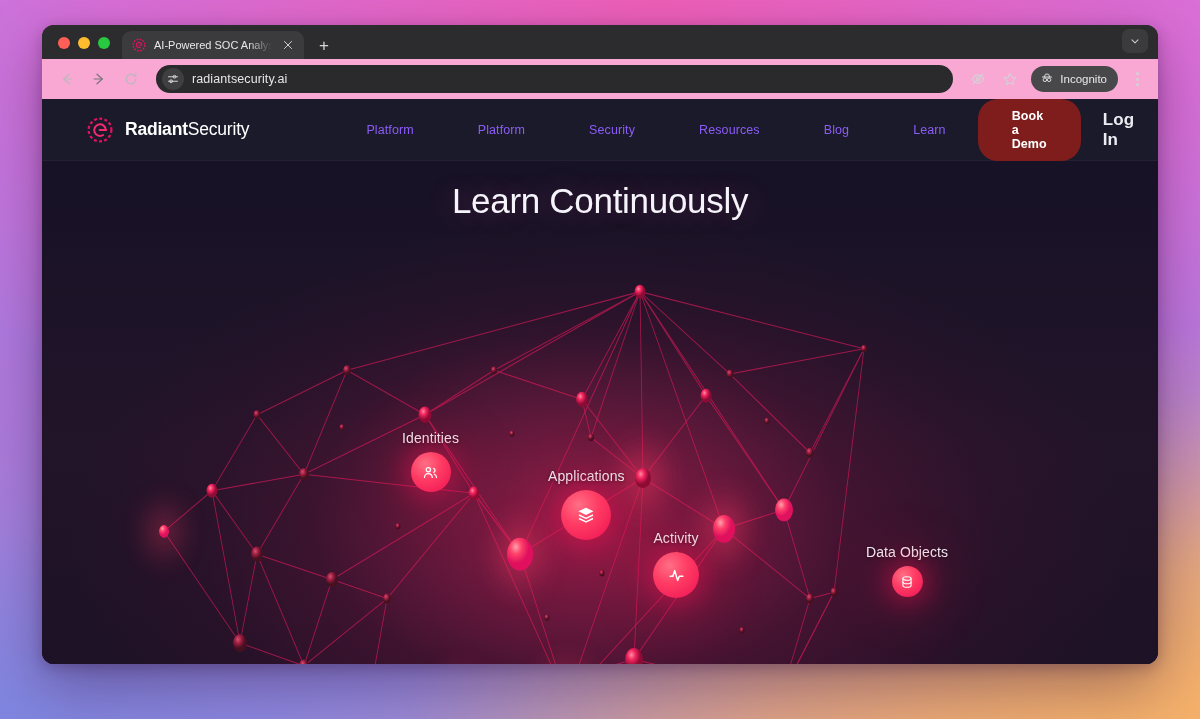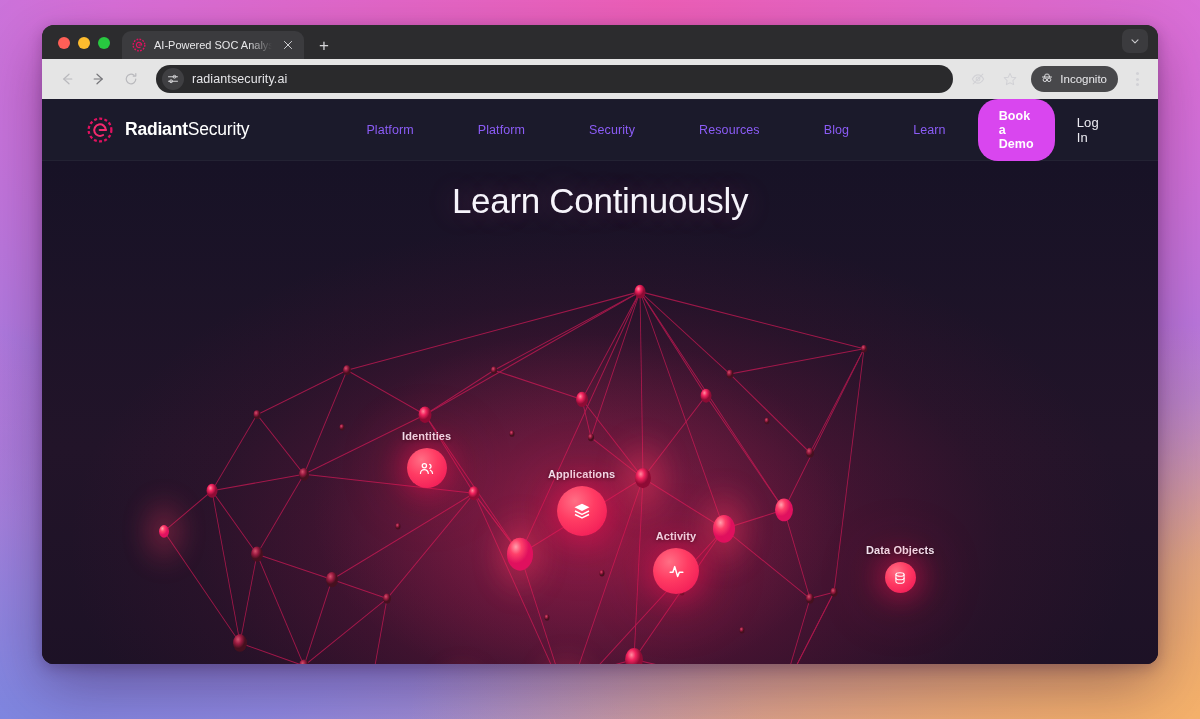--- a/index.html
+++ b/index.html
@@ -55,21 +55,21 @@
     color:#d5d5d8; font-size:17px; font-weight:300; line-height:1;
   }
   .winmenu {
     position:absolute; right:10px; top:4px; width:26px; height:24px;
     background:#3b3b3e; border-radius:7px;
     display:flex; align-items:center; justify-content:center; color:#c9c9cc;
   }
 
   
   .toolbar {
-    height:40px; background:#e5e5e5; display:flex; align-items:center;
+    height:40px; background:#f9a8d4; display:flex; align-items:center;
     padding:0 10px 0 12px; gap:6px;
   }
   .navbtn {
     width:26px; height:26px; display:flex; align-items:center; justify-content:center;
     color:#b9b9bd; border-radius:50%; flex:0 0 26px;
   }
   .navbtn.disabled{ color:#76767a; }
   .omnibox {
     flex:1; height:28px; background:#2a2a2c; border-radius:14px;
     display:flex; align-items:center; padding:0 10px 0 6px; gap:8px; margin:0 6px;
@@ -108,25 +108,25 @@
   .brand-name { font-size:17.5px; color:#ffffff; letter-spacing:-0.2px; }
   .brand-name b { font-weight:700; }
   .brand-name span { font-weight:400; }
 
   .nav { display:flex; align-items:center; margin-left:85px; }
   .nav-item {
     font-size:12.5px; color:#8b5cf6; padding:0 32px; letter-spacing:0.1px;
   }
   .header-actions { margin-left:auto; display:flex; align-items:center; gap:6px; }
   .btn-demo {
-    background:#d946ef; color:#fff; font-size:12.5px; font-weight:600;
-    padding:10px 21px; border-radius:20px; letter-spacing:0.1px;
+    background:#7f1d1d; color:#fff; font-size:12.5px; font-weight:600;
+    padding:10px 34px; border-radius:20px; letter-spacing:0.1px;
   }
   .btn-login {
-    color:#ecebf2; font-size:13px; font-weight:400; padding:10px 16px; letter-spacing:0.1px;
+    color:#ecebf2; font-size:17px; font-weight:700; padding:10px 16px; letter-spacing:0.1px;
   }
 
   
   .hero { position:absolute; inset:62px 0 0 0; overflow:hidden; }
   .hero-bg {
     position:absolute; inset:0;
     background:
       radial-gradient(58% 62% at 50% 60%, rgba(226,25,92,0.40) 0%, rgba(190,22,82,0.22) 38%, rgba(120,18,60,0.10) 62%, rgba(20,16,32,0) 82%),
       radial-gradient(34% 40% at 48% 55%, rgba(255,60,110,0.28) 0%, rgba(255,60,110,0) 70%),
       linear-gradient(180deg,#171226 0%, #221429 45%, #1a1024 100%);
@@ -138,22 +138,22 @@
     z-index:4;
   }
   .graph { position:absolute; inset:0; z-index:3; }
   .graph svg { width:100%; height:100%; display:block; }
 
   
   .mainnode {
     position:absolute; z-index:5; display:flex; flex-direction:column; align-items:center;
   }
   .mainnode .lbl {
-    font-size:11px; color:#f2eff7; margin-bottom:6px; white-space:nowrap;
-    text-shadow:0 1px 4px rgba(0,0,0,0.6); letter-spacing:0.1px;font-weight:bold;
+    font-size:14px; color:#f2eff7; margin-bottom:6px; white-space:nowrap;
+    text-shadow:0 1px 4px rgba(0,0,0,0.6); letter-spacing:0.1px;
   }
   .mainnode .circ {
     border-radius:50%; display:flex; align-items:center; justify-content:center;
     background:radial-gradient(circle at 36% 30%, #ff6f85 0%, #ff3b63 42%, #ec1153 100%);
     box-shadow:0 0 26px 6px rgba(244,20,80,0.45), 0 0 60px 14px rgba(244,20,80,0.18);
     color:#fff;
   }
   .mainnode .circ svg { display:block; }
 </style>
 </head>

